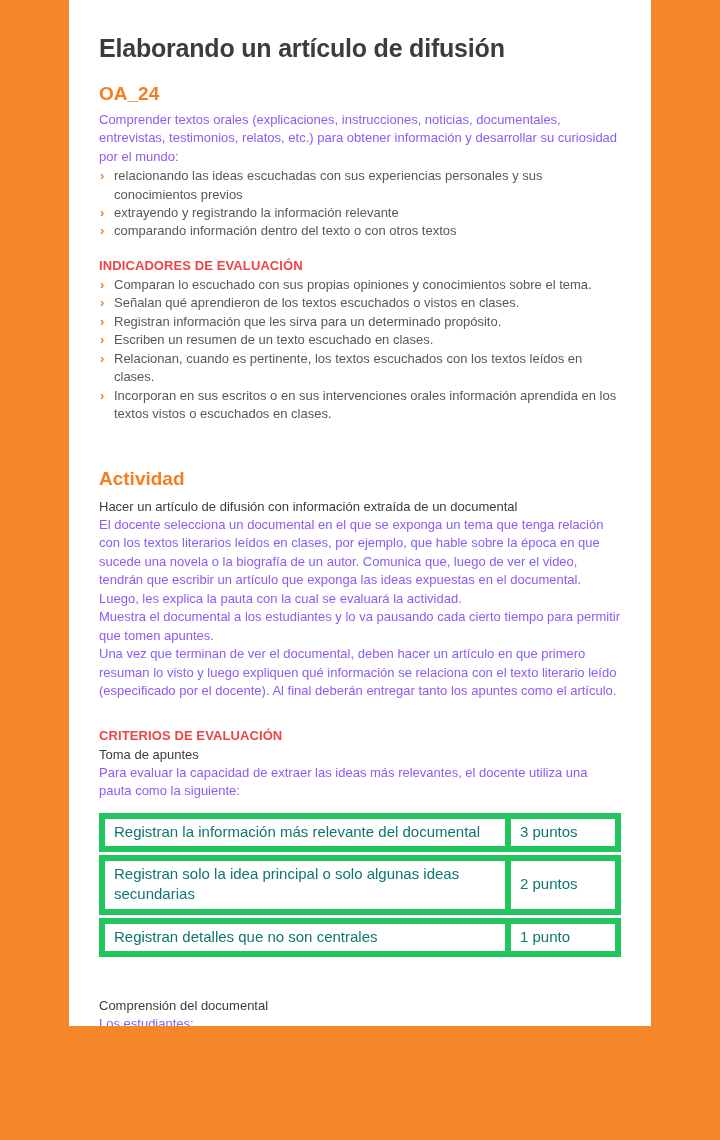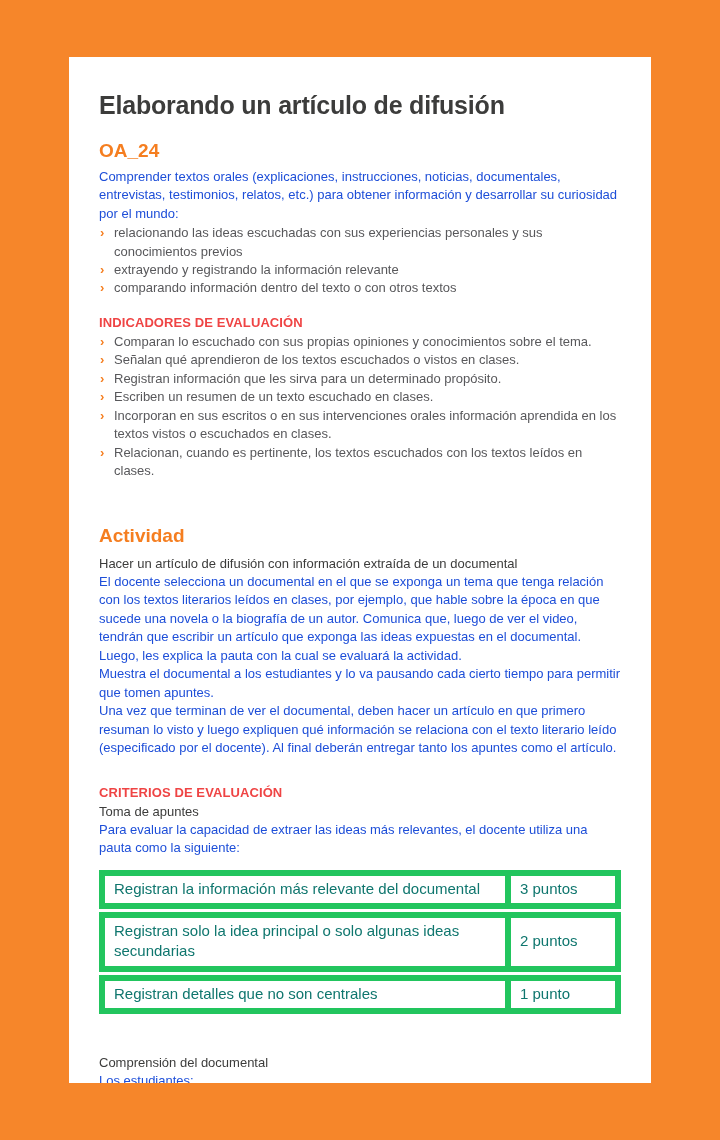--- a/index.html
+++ b/index.html
@@ -6,21 +6,20 @@
   body{
     width:720px;height:1140px;
     background:#F6862A;
     font-family:"Liberation Sans", sans-serif;
     -webkit-font-smoothing:antialiased;
   }
   .page{
     width:720px;height:1140px;
     display:flex;justify-content:center;
     box-sizing:border-box;
-    padding-top:57px;
   }
   .card{
     width:582px;height:1026px;
     background:#ffffff;
     box-sizing:border-box;
     padding:34px 30px 30px 30px;
     overflow:hidden;
   }
   h1{
     margin:0 0 20px 0;
@@ -44,21 +43,21 @@
     margin:0 0 3px 0;
     font-size:13px;
     color:#ef4444;
     font-weight:bold;
     letter-spacing:0.1px;
   }
   p{
     margin:0;
     font-size:13px;
     line-height:1.42;
-    color:#1d4ed8;
+    color:#8b5cf6;
   }
   p.bold-sub{
     color:#3C3C3B;
     font-weight:normal;
   }
   ul.bullets{
     list-style:none;
     margin:1px 0 0 0;
     padding:0;
   }
@@ -114,22 +113,22 @@
     </ul>
 
     <div class="gap-sm"></div>
 
     <h3 class="caps">INDICADORES DE EVALUACIÓN</h3>
     <ul class="bullets">
       <li>Comparan lo escuchado con sus propias opiniones y conocimientos sobre el tema.</li>
       <li>Señalan qué aprendieron de los textos escuchados o vistos en clases.</li>
       <li>Registran información que les sirva para un determinado propósito.</li>
       <li>Escriben un resumen de un texto escuchado en clases.</li>
+      <li>Relacionan, cuando es pertinente, los textos escuchados con los textos leídos en clases.</li>
       <li>Incorporan en sus escritos o en sus intervenciones orales información aprendida en los textos vistos o escuchados en clases.</li>
-      <li>Relacionan, cuando es pertinente, los textos escuchados con los textos leídos en clases.</li>
     </ul>
 
     <h2 class="accent actividad">Actividad</h2>
     <p class="bold-sub">Hacer un artículo de difusión con información extraída de un documental</p>
     <p>El docente selecciona un documental en el que se exponga un tema que tenga relación con los textos literarios leídos en clases, por ejemplo, que hable sobre la época en que sucede una novela o la biografía de un autor. Comunica que, luego de ver el video, tendrán que escribir un artículo que exponga las ideas expuestas en el documental. Luego, les explica la pauta con la cual se evaluará la actividad.</p>
     <p>Muestra el documental a los estudiantes y lo va pausando cada cierto tiempo para permitir que tomen apuntes.</p>
     <p>Una vez que terminan de ver el documental, deben hacer un artículo en que primero resuman lo visto y luego expliquen qué información se relaciona con el texto literario leído (especificado por el docente). Al final deberán entregar tanto los apuntes como el artículo.</p>
 
     <div class="gap-md"></div>
 

